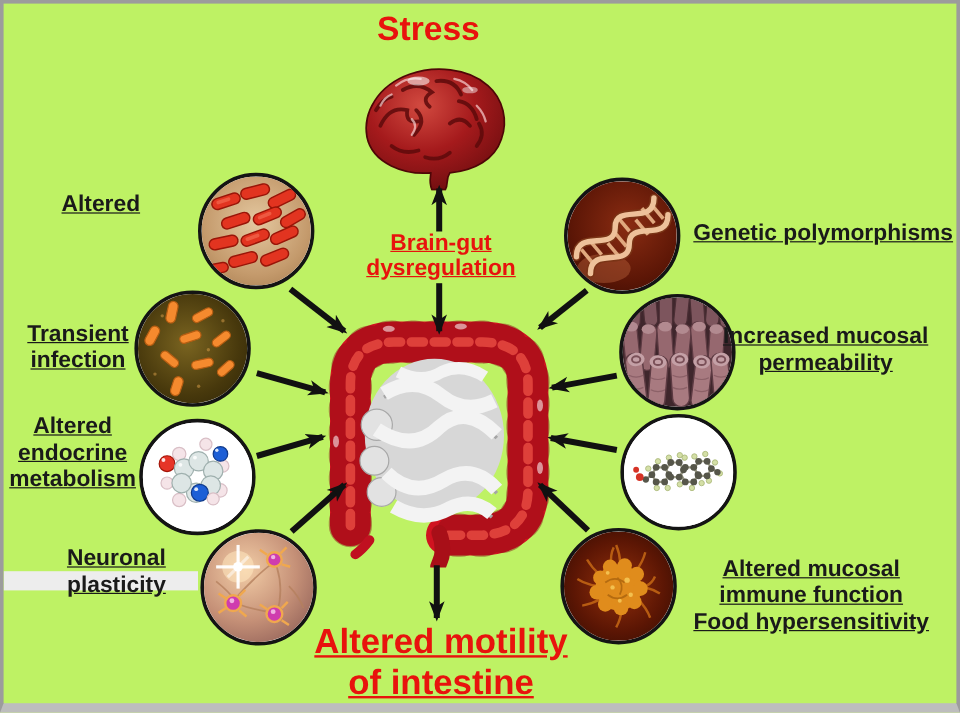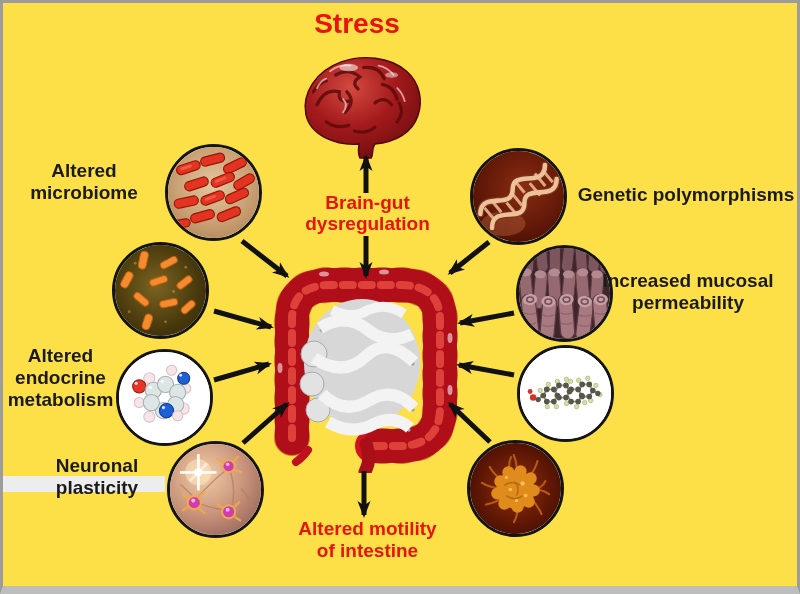--- a/index.html
+++ b/index.html
@@ -1,33 +1,33 @@
 <!DOCTYPE html>
 <html><head>
 <meta charset="utf-8">
 <style>
   html,body{margin:0;padding:0;background:#e9e9e9;}
   .frame{
     width:794px;height:583px;
     border:3px solid #9c9c9c;border-bottom:8px solid #bdbdbd;
-    position:relative;background:#fde047;overflow:hidden;
+    position:relative;background:#bef264;overflow:hidden;
     font-family:"Liberation Sans","DejaVu Sans",sans-serif;
   }
   .title{
     position:absolute;left:279px;top:5px;width:150px;
     font-size:28px;font-weight:bold;text-align:center;color:#e8130d;
   }
   .label{
     position:absolute;font-weight:bold;color:#1a1a1a;
-    text-align:center;line-height:1.16;font-size:19px;
+    text-align:center;line-height:1.16;font-size:19px;text-decoration:underline;
   }
   .label span{display:block;}
   .red-label{color:#e8130d;}
   .braingut{left:277px;top:190px;width:175px;line-height:1.1;text-align:center;}
-  .bottomlabel{left:252px;top:515px;width:225px;font-size:19px;line-height:1.18;}
+  .bottomlabel{left:252px;top:515px;width:225px;font-size:29px;line-height:1.18;}
   .circle{
     position:absolute;width:97px;height:97px;border-radius:50%;
     border:3px solid #141414;overflow:hidden;box-sizing:border-box;background:#fff;
   }
   .circle svg{display:block;width:100%;height:100%;}
   .organ{position:absolute;}
   .band{position:absolute;left:0;top:473px;width:162px;height:16px;background:#ededed;}
   .arrows{position:absolute;left:0;top:0;width:794px;height:583px;pointer-events:none;}
 </style>
 </head>
@@ -456,38 +456,46 @@
           <circle cx="40" cy="46" r="1.8"></circle>
           <circle cx="55" cy="52" r="1.8"></circle>
         <circle cx="46" cy="57" r="1.6"></circle>
           <circle cx="36" cy="34" r="1.6"></circle>
       </g>
     </svg>
   </div>
 
   <div class="label" style="left:0;top:157px;width:162px">
     <span>Altered</span>
-    <span>microbiome</span>
+  </div>
+  <div class="label" style="left:2px;top:265px;width:120px">
+    <span>Transient</span>
+    <span>infection</span>
   </div>
   <div class="label" style="left:0;top:342px;width:115px">
     <span>Altered</span>
     <span>endocrine</span>
     <span>metabolism</span>
   </div>
   <div class="label" style="left:24px;top:452px;width:140px">
     <span>Neuronal</span>
     <span>plasticity</span>
   </div>
 
   <div class="label" style="left:569px;top:181px;width:228px">
     <span>Genetic polymorphisms</span>
   </div>
   <div class="label" style="left:590px;top:267px;width:190px">
     <span>Increased mucosal</span>
     <span>permeability</span>
+  </div>
+  <div class="label" style="left:549px;top:461px;width:248px">
+    <span>Altered mucosal</span>
+    <span>immune function</span>
+    <span>Food hypersensitivity</span>
   </div>
 
   <svg class="arrows" viewBox="0 0 794 583">
     <defs>
       <marker id="ah" viewBox="0 0 18 16" markerWidth="18" markerHeight="16" refX="14" refY="8" orient="auto" markerUnits="userSpaceOnUse">
         <path d="M0,1.5 L17,8 L0,14.5 L4.5,8 Z" fill="#111111"></path>
       </marker>
     </defs>
     <g stroke="#111111" stroke-width="5" marker-end="url(#ah)">
       <line x1="239" y1="238" x2="284" y2="273"></line>

